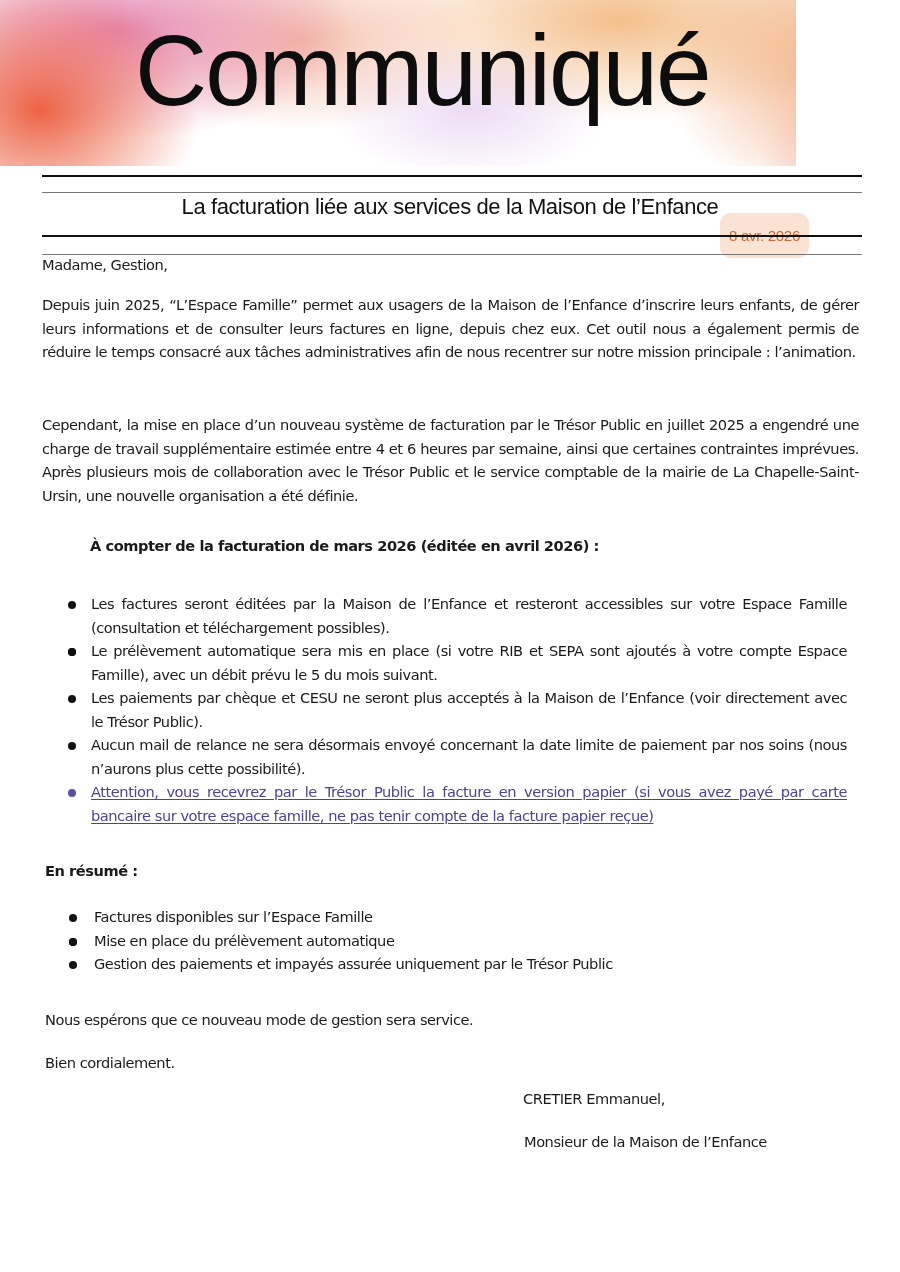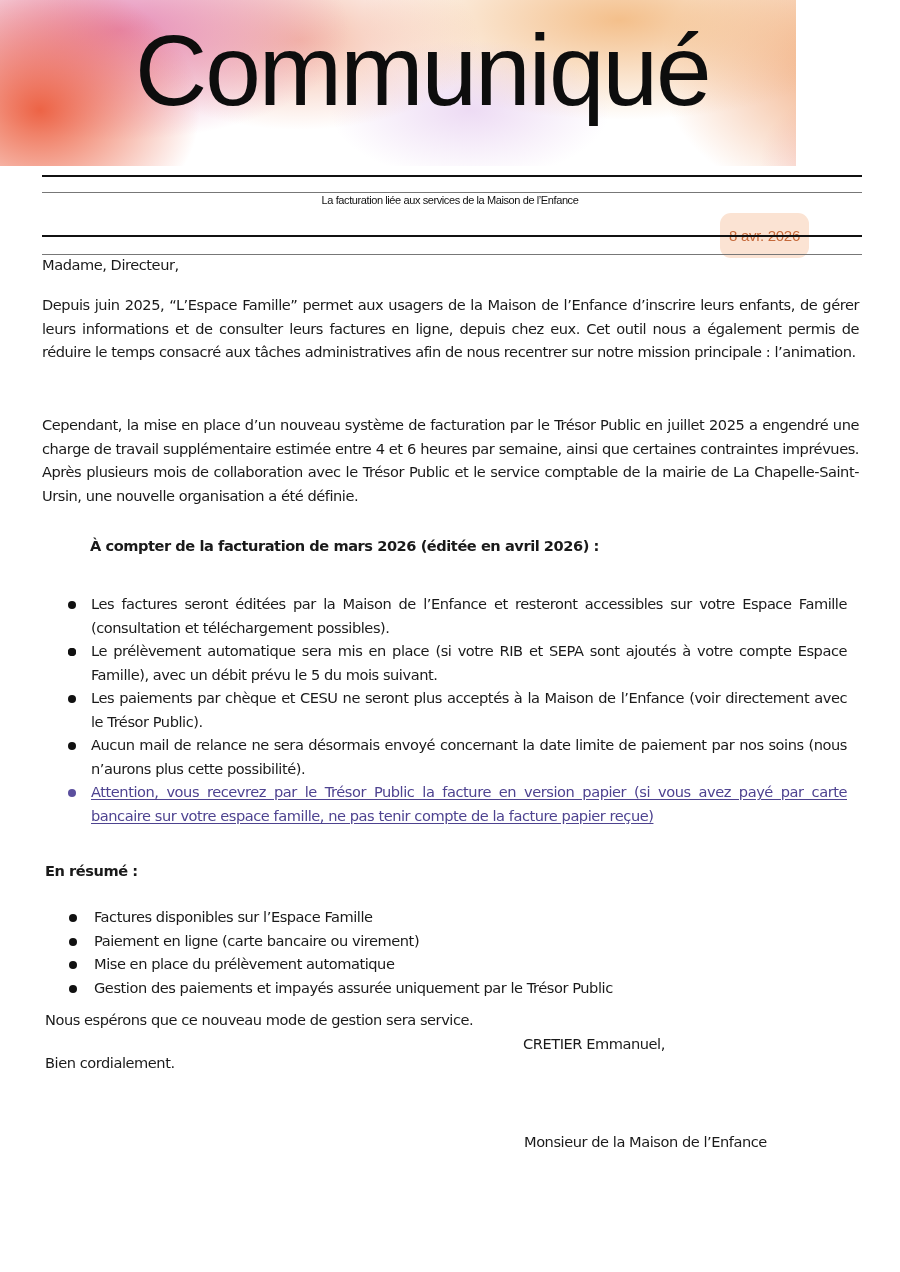--- a/index.html
+++ b/index.html
@@ -25,21 +25,21 @@
       font-family: "Liberation Sans", sans-serif;
       font-size: 100px; font-weight: 400; letter-spacing: -2px; color: #0d0d0d;
       line-height: 1;
     }
     .logo { position: absolute; left: 778px; top: 18px; width: 100px; height: 140px; }
     .rule { position: absolute; left: 42px; width: 820px; }
     .rule.thick { height: 2px; background: #111; }
     .rule.thin { height: 1px; background: #777; }
     .subtitle {
       position: absolute; left: 0; width: 900px; top: 194px; text-align: center;
-      font-size: 11px; letter-spacing: -0.4px; color: #111;
+      font-size: 22px; letter-spacing: -0.4px; color: #111;
       font-family: "Liberation Sans", sans-serif;
     }
     .date-badge {
       position: absolute; left: 720px; top: 213px; height: 21px; padding: 12px 9px;
       border-radius: 11px; background: #fbe3d3; color: #c5693a;
       font-size: 15px; line-height: 21px; letter-spacing: -0.3px;
       font-family: "Liberation Sans", sans-serif;
     }
     .body-text {
       position: absolute; left: 42px; width: 817px;
@@ -67,21 +67,21 @@
 <div class="rule thick" style="top:175px;"></div>
 <div class="rule thin" style="top:192px;"></div>
 <div class="subtitle">La facturation liée aux services de la Maison de l’Enfance</div>
 <div class="date-badge">8 avr. 2026</div>
 <div class="rule thick" style="top:235px;"></div>
 <div class="rule thin" style="top:254px;"></div>
 
 <div class="body-text" style="top:254px;">
 </div>
 
-<div class="body-text" style="top:253px;">Madame, Directeur,</div>
+<div class="body-text" style="top:253px;">Madame, Gestion,</div>
 
 <div class="body-text" style="top:293px;">Depuis juin 2025, “L’Espace Famille” permet aux usagers de la Maison de l’Enfance d’inscrire leurs enfants, de gérer leurs informations et de consulter leurs factures en ligne, depuis chez eux. Cet outil nous a également permis de réduire le temps consacré aux tâches administratives afin de nous recentrer sur notre mission principale : l’animation.</div>
 <div class="body-text" style="top:413px;">Cependant, la mise en place d’un nouveau système de facturation par le Trésor Public en juillet 2025 a engendré une charge de travail supplémentaire estimée entre 4 et 6 heures par semaine, ainsi que certaines contraintes imprévues. Après plusieurs mois de collaboration avec le Trésor Public et le service comptable de la mairie de La Chapelle-Saint-Ursin, une nouvelle organisation a été définie.</div>
 
 <div class="body-text bold" style="top:534px;margin-left:48px;">À compter de la facturation de mars 2026 (éditée en avril 2026) :</div>
 
 <div class="body-text" style="top:580px;">
   <ul class="bullets" style="position:static; width:auto;">
     <li><span class="dot"></span><span>Les factures seront éditées par la Maison de l’Enfance et resteront accessibles sur votre Espace Famille (consultation et téléchargement possibles).</span></li>
     <li><span class="dot"></span></li>
@@ -90,23 +90,23 @@
     <li><span class="dot"></span><span>Aucun mail de relance ne sera désormais envoyé concernant la date limite de paiement par nos soins (nous n’aurons plus cette possibilité).</span></li>
     <li class="link-item"><span class="dot"></span><a href="#">Attention, vous recevrez par le Trésor Public la facture en version papier (si vous avez payé par carte bancaire sur votre espace famille, ne pas tenir compte de la facture papier reçue)</a></li>
   </ul>
 </div>
 
 <div class="body-text bold" style="top:859px; left:45px;">En résumé :</div>
 
 <div class="body-text" style="top:893px; left:45px;">
   <ul class="bullets" style="position:static; width:auto;">
     <li><span class="dot" style="left:12px;"></span><span>Factures disponibles sur l’Espace Famille</span></li>
-    <li><span class="dot" style="left:12px;"></span><span>Paiement en ligne (carte bancaire ou virement)</span></li>
+    <li><span class="dot" style="left:12px;"></span></li>
     <li><span class="dot" style="left:12px;"></span><span>Mise en place du prélèvement automatique</span></li>
     <li><span class="dot" style="left:12px;"></span><span>Gestion des paiements et impayés assurée uniquement par le Trésor Public</span></li>
   </ul>
 </div>
 
 <div class="body-text" style="top:1008px; left:45px;">Nous espérons que ce nouveau mode de gestion sera service.</div>
 <div class="body-text" style="top:1051px; left:45px;">Bien cordialement.</div>
 
-<div class="body-text signature" style="top:1032px; left:523px; width:340px;">CRETIER Emmanuel,</div>
+<div class="body-text signature" style="top:1087px; left:523px; width:340px;">CRETIER Emmanuel,</div>
 <div class="body-text signature" style="top:1130px; left:524px; width:340px;">Monsieur de la Maison de l’Enfance</div>
 
 </body></html>

